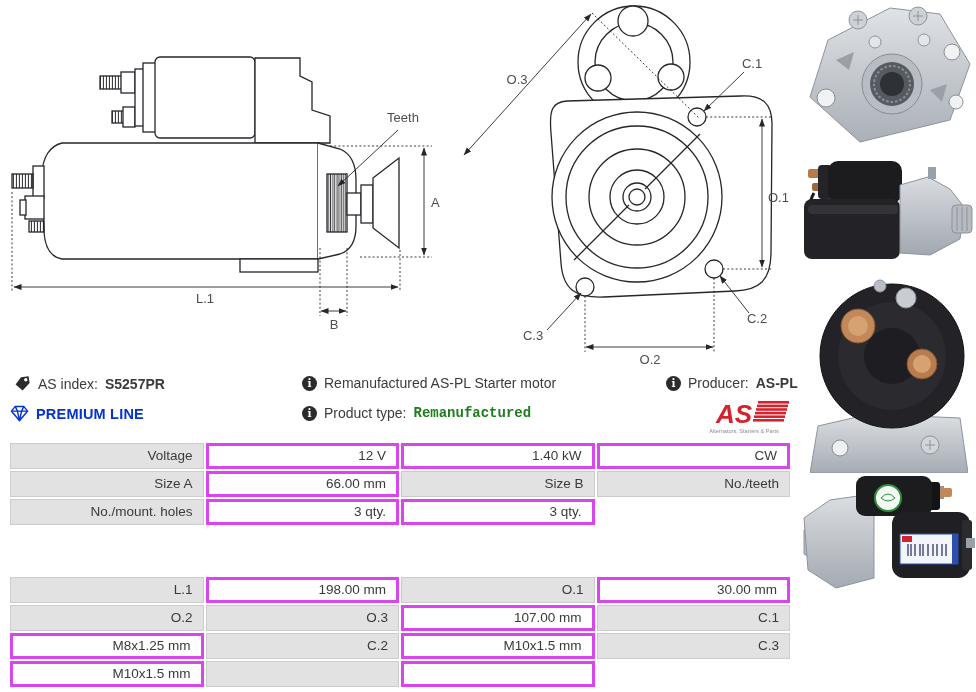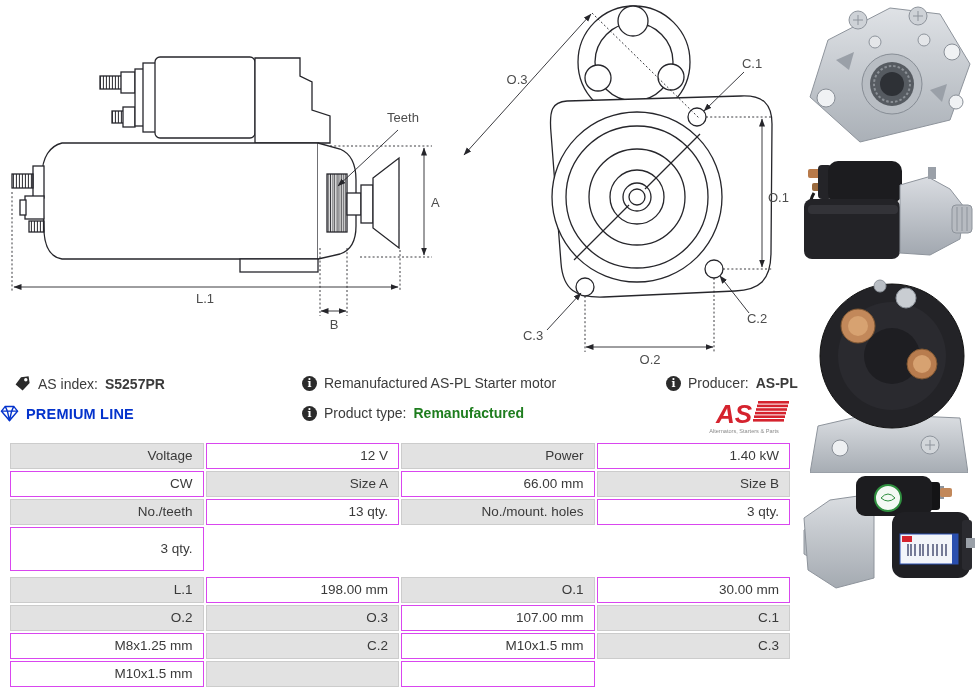--- a/index.html
+++ b/index.html
@@ -3,33 +3,33 @@
 <meta charset="utf-8">
 <style>
   html,body{margin:0;padding:0;background:#fff;}
   .canvas{position:relative;width:976px;height:692px;background:#fff;overflow:hidden;
           font-family:"Liberation Sans",sans-serif;color:#3b3b3b;}
   .abs{position:absolute;}
   
   .inforow{position:absolute;display:flex;align-items:center;gap:7px;font-size:14px;white-space:nowrap;justify-content:flex-end;}
   .b{font-weight:bold;}
   .premium{color:#0433cc;font-weight:bold;font-size:14.5px;letter-spacing:.2px;}
-  .green{color:#1e7d1e;font-weight:bold;}
+  .green{color:#1e7d1e;font-weight:bold;font-family:Liberation Mono, monospace;}
   .info-ico{display:inline-flex;align-items:center;justify-content:center;width:15px;height:15px;
             border-radius:50%;background:#2b2b2b;color:#fff;font-size:10.5px;font-weight:bold;
             font-family:"DejaVu Serif",serif;flex:0 0 15px;}
   
   .spec{position:absolute;left:10px;top:443px;width:780px;}
   .grid{display:grid;grid-template-columns:1fr 1fr 1fr 1fr;gap:2px;}
   .g1{grid-template-rows:26px 26px 26px 44px;}
   .g2{grid-template-rows:26px 26px 26px 26px;margin-top:6px;}
   .cell{display:flex;align-items:center;justify-content:flex-end;text-align:right;
         padding:0 10px 0 6px;font-size:13.5px;line-height:1.15;box-sizing:border-box;}
   .lbl{background:#e2e2e2;border:1px solid #cccccc;color:#3a3a3a;}
-  .val{background:#ffffff;border:1px solid #d946ef;color:#3a3a3a;}
+  .val{background:#ffffff;border:3px solid #d946ef;color:#3a3a3a;}
   svg text{font-family:"Liberation Sans",sans-serif;}
   .dimtxt{fill:#4d4d4d;font-size:13px;}
 </style>
 </head>
 <body>
 
 <div class="canvas">
 
   <svg class="abs" style="left:0;top:0" width="450" height="368" viewBox="0 0 450 368">
     <defs>
@@ -240,21 +240,21 @@
 
   <div class="inforow" style="left:14px;top:375px">
     <svg width="17" height="17" viewBox="0 0 17 17">
       <path d="M14.6,1.2 L7,2.3 L1.6,9.4 L8.6,15.6 L15.6,7.9 Z" fill="#2b2b2b"></path>
       <circle cx="11.8" cy="4.8" r="1.7" fill="#fff"></circle>
     </svg>
     <span>AS index:</span>
     <span class="b">S5257PR</span>
   </div>
 
-  <div class="inforow" style="left:0;top:405px">
+  <div class="inforow" style="left:10px;top:405px">
     <svg width="19" height="17" viewBox="0 0 20 18">
       <g fill="none" stroke="#0433cc" stroke-width="1.5">
         <path d="M5.5,1.5 L14.5,1.5 L18.5,6.5 L10,16.5 L1.5,6.5 Z"></path>
         <path d="M1.5,6.5 H18.5 M5.5,1.5 L7.8,6.5 L10,16.5 L12.2,6.5 L14.5,1.5"></path>
       </g>
     </svg>
     <span class="premium">PREMIUM LINE</span>
   </div>
 
   <div class="inforow" style="left:302px;top:375px">
@@ -284,30 +284,28 @@
       <rect x="58" y="19.4" width="31" height="2.6"></rect>
       <rect x="57" y="23" width="31" height="2.6"></rect>
     </g>
     <text x="48" y="37" font-size="5.6" fill="#8a8a8a" text-anchor="middle">Alternators, Starters &amp; Parts</text>
   </svg>
 
   <div class="spec">
     <div class="grid g1">
       <div class="cell lbl">Voltage</div>
       <div class="cell val">12 V</div>
-      <div class="cell lbl">Power</div>
       <div class="cell val">1.40 kW</div>
 
       <div class="cell val">CW</div>
       <div class="cell lbl">Size A</div>
       <div class="cell val">66.00 mm</div>
 
       <div class="cell lbl">Size B</div>
       <div class="cell lbl">No./teeth</div>
-      <div class="cell val">13 qty.</div>
 
       <div class="cell lbl">No./mount. holes</div>
       <div class="cell val">3 qty.</div>
       <div class="cell val">3 qty.</div>
     </div>
 
     <div class="grid g2">
       <div class="cell lbl">L.1</div>
       <div class="cell val">198.00 mm</div>
       <div class="cell lbl">O.1</div>

